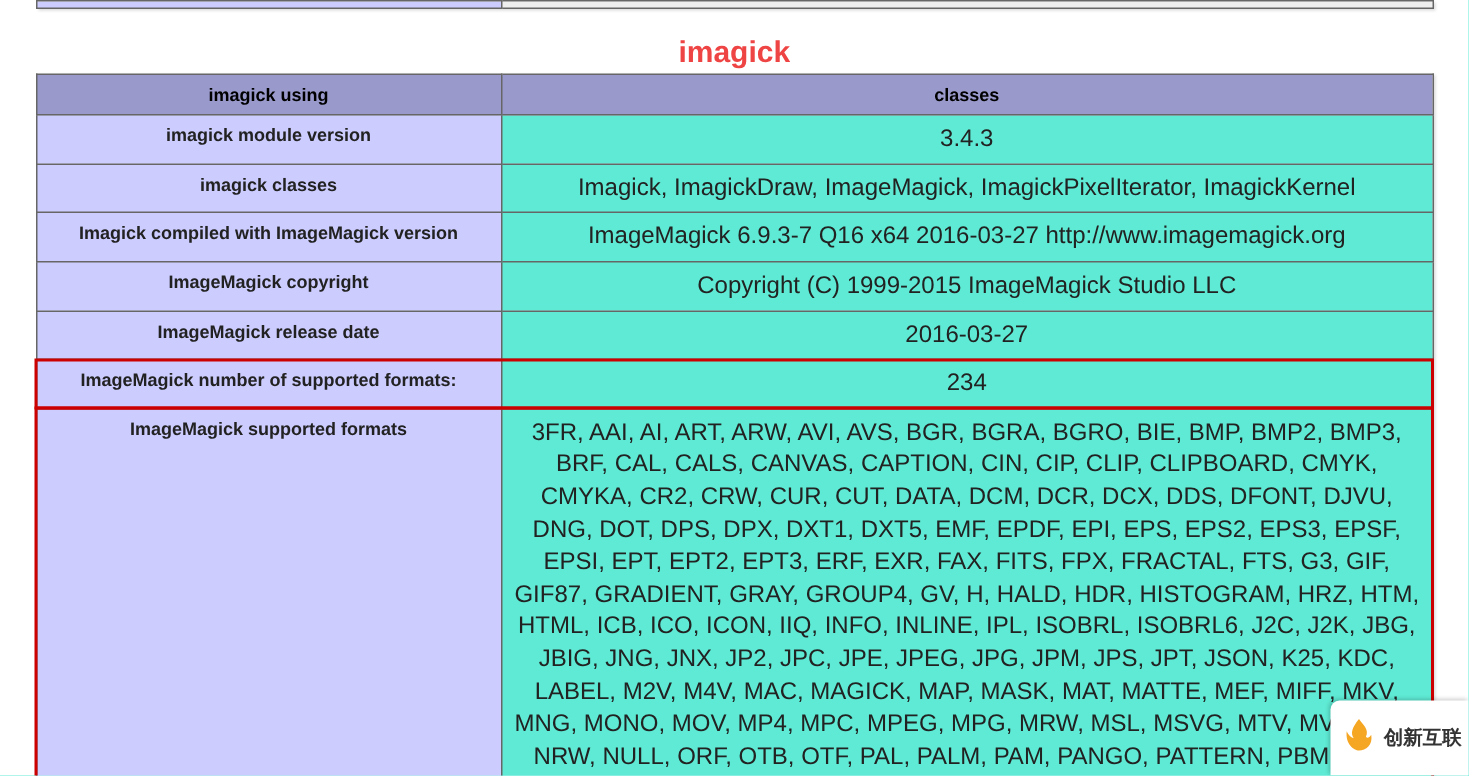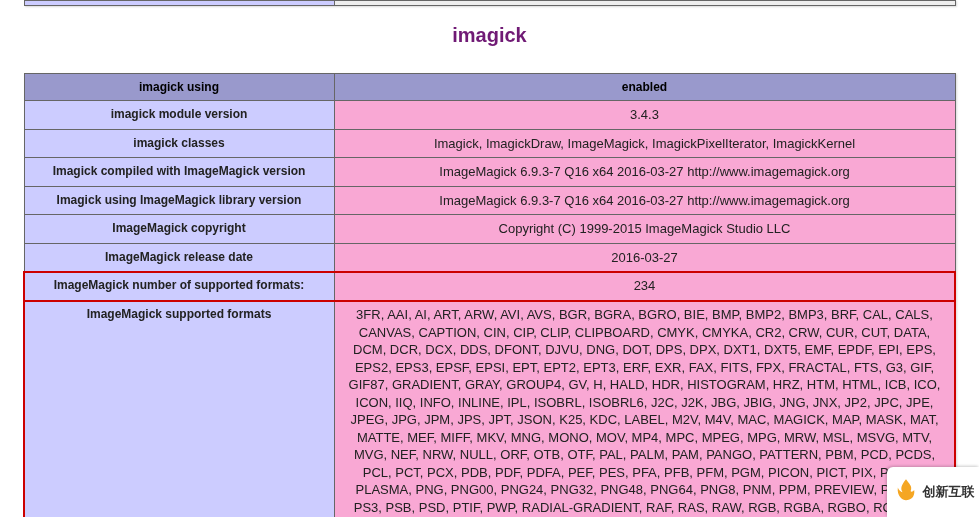--- a/index.html
+++ b/index.html
@@ -7,22 +7,22 @@
       font-family: Arial, sans-serif;
       font-size: 12px;
       background: #fff;
       color: #222;
       width: 979px;
     }
     h1 {
       text-align: center;
       font-size: 20px;
       font-weight: bold;
-      margin: 18px 0 26px;
-      color: #701a75;
+      margin: 18px 0 2px;
+      color: #ef4444;
     }
     table {
       border-collapse: collapse;
       width: 932px;
       margin: 0 auto 6px auto;
       box-shadow: 1px 1px 2px rgba(0,0,0,0.15);
     }
     th, td {
       border: 1px solid #666;
       padding: 5px 7px;
@@ -37,22 +37,22 @@
       color: #000;
       font-size: 12px;
     }
     td.label {
       background: #ccccff;
       font-weight: bold;
       width: 310px;
       font-size: 12px;
     }
     td.value {
-      background: #f9a8d4;
-      font-size: 13px;
+      background: #5eead4;
+      font-size: 16px;
     }
     .highlight-box {
       outline: 2px solid #cc0000;
       outline-offset: -1px;
       margin-left: 48px;
     }
     .top-stub {
       width: 932px;
       margin: 0 auto;
       border-collapse: collapse;
@@ -95,36 +95,32 @@
         </tr>
   </tbody>
     </table>
 
   <h1>imagick</h1>
 
   <table>
     <tbody>
         <tr class="header-row">
       <th>imagick using</th>
-      <th>enabled</th>
+      <th>classes</th>
     </tr>
     <tr>
       <td class="label">imagick module version</td>
       <td class="value">3.4.3</td>
     </tr>
     <tr>
       <td class="label">imagick classes</td>
       <td class="value">Imagick, ImagickDraw, ImageMagick, ImagickPixelIterator, ImagickKernel</td>
     </tr>
     <tr>
       <td class="label">Imagick compiled with ImageMagick version</td>
-      <td class="value">ImageMagick 6.9.3-7 Q16 x64 2016-03-27 http://www.imagemagick.org</td>
-    </tr>
-    <tr>
-      <td class="label">Imagick using ImageMagick library version</td>
       <td class="value">ImageMagick 6.9.3-7 Q16 x64 2016-03-27 http://www.imagemagick.org</td>
     </tr>
     <tr>
       <td class="label">ImageMagick copyright</td>
       <td class="value">Copyright (C) 1999-2015 ImageMagick Studio LLC</td>
     </tr>
     <tr>
       <td class="label">ImageMagick release date</td>
       <td class="value">2016-03-27</td>
     </tr>

